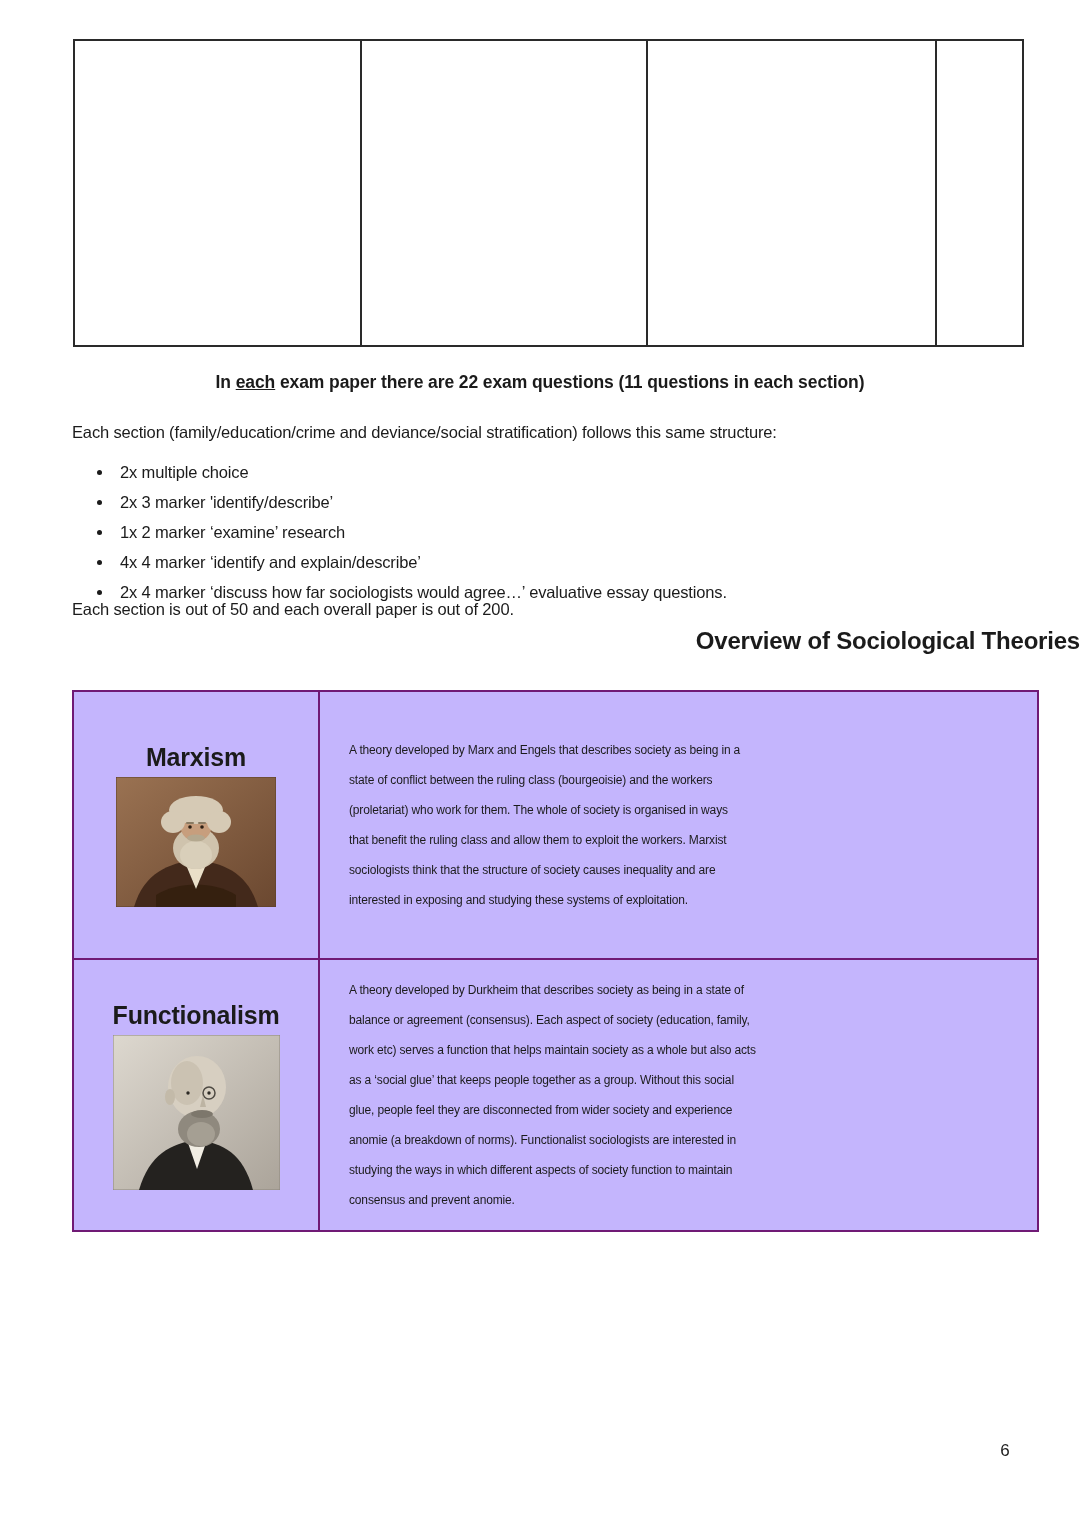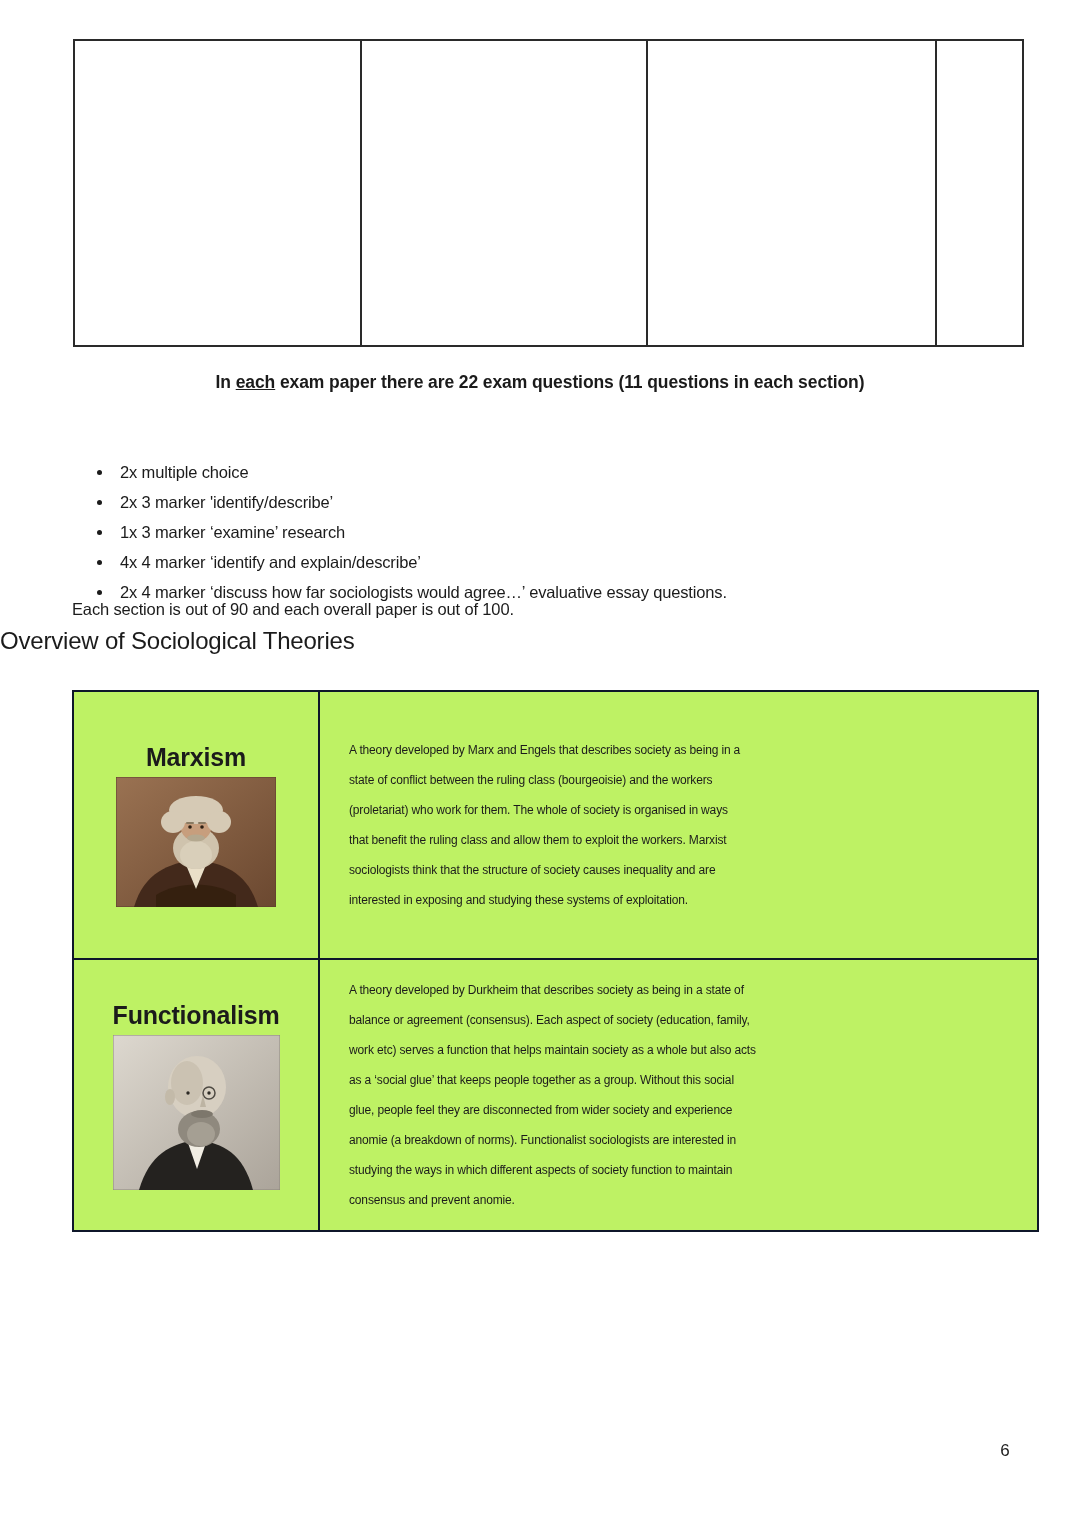--- a/index.html
+++ b/index.html
@@ -39,31 +39,31 @@
     list-style: disc outside; padding-left: 42px;
     font-size: 16.5px; letter-spacing: -0.15px; margin-top: 8px;
   }
   .bullet-list li { line-height: 30px; padding-left: 6px; }
   .outro {
     position: absolute; left: 72px; top: 600px; width: 960px;
     font-size: 16.5px; letter-spacing: -0.15px;
   }
   .h2 {
     position: absolute; left: 0; top: 627px; width: 1080px;
-    text-align: left; font-size: 24px; font-weight: normal;
+    text-align: right; font-size: 24px; font-weight: bold;
     letter-spacing: -0.2px;
   }
 
   
   .theories {
     position: absolute; left: 72px; top: 690px;
     width: 965px; height: 540px;
     border-collapse: collapse; table-layout: fixed;
   }
-  .theories td { border: 2px solid #0f172a; vertical-align: middle; background: #bef264; margin-top: 11px; }
+  .theories td { border: 2px solid #701a75; vertical-align: middle; background: #c4b5fd; margin-top: 11px; }
   .theories .label-cell { text-align: center; }
   .theory-title { font-size: 25px; font-weight: bold; letter-spacing: -0.2px; margin-bottom: 5px; }
   .portrait { display: block; margin: 0 auto; }
   .theories .desc-cell {
     padding: 0 12px 0 29px;
     font-size: 12px; line-height: 30px; letter-spacing: -0.15px;
     white-space: pre-line;
   }
   .row-marxism { height: 268px; }
   .row-functionalism { height: 272px; }
@@ -90,30 +90,31 @@
       <td></td>
       <td></td>
       <td></td>
       <td></td>
     </tr>
   </tbody>
     </table>
 
   <div class="h1"><span>In </span><span class="u">each</span><span> exam paper there are 22 exam questions (11 questions in each section)</span></div>
 
+  <div class="intro">Each section (family/education/crime and deviance/social stratification) follows this same structure:</div>
 
   <ul class="bullet-list">
     <li>2x multiple choice</li>
     <li>2x 3 marker 'identify/describe’</li>
-    <li>1x 3 marker ‘examine’ research</li>
+    <li>1x 2 marker ‘examine’ research</li>
     <li>4x 4 marker ‘identify and explain/describe’</li>
     <li>2x 4 marker ‘discuss how far sociologists would agree…’ evaluative essay questions.</li>
   </ul>
 
-  <div class="outro">Each section is out of 90 and each overall paper is out of 100.</div>
+  <div class="outro">Each section is out of 50 and each overall paper is out of 200.</div>
 
   <div class="h2">Overview of Sociological Theories</div>
 
   <table class="theories">
     <colgroup>
       <col style="width:246px">
         <col style="width:719px">
     </colgroup>
     <tbody>
         <tr class="row-marxism">

